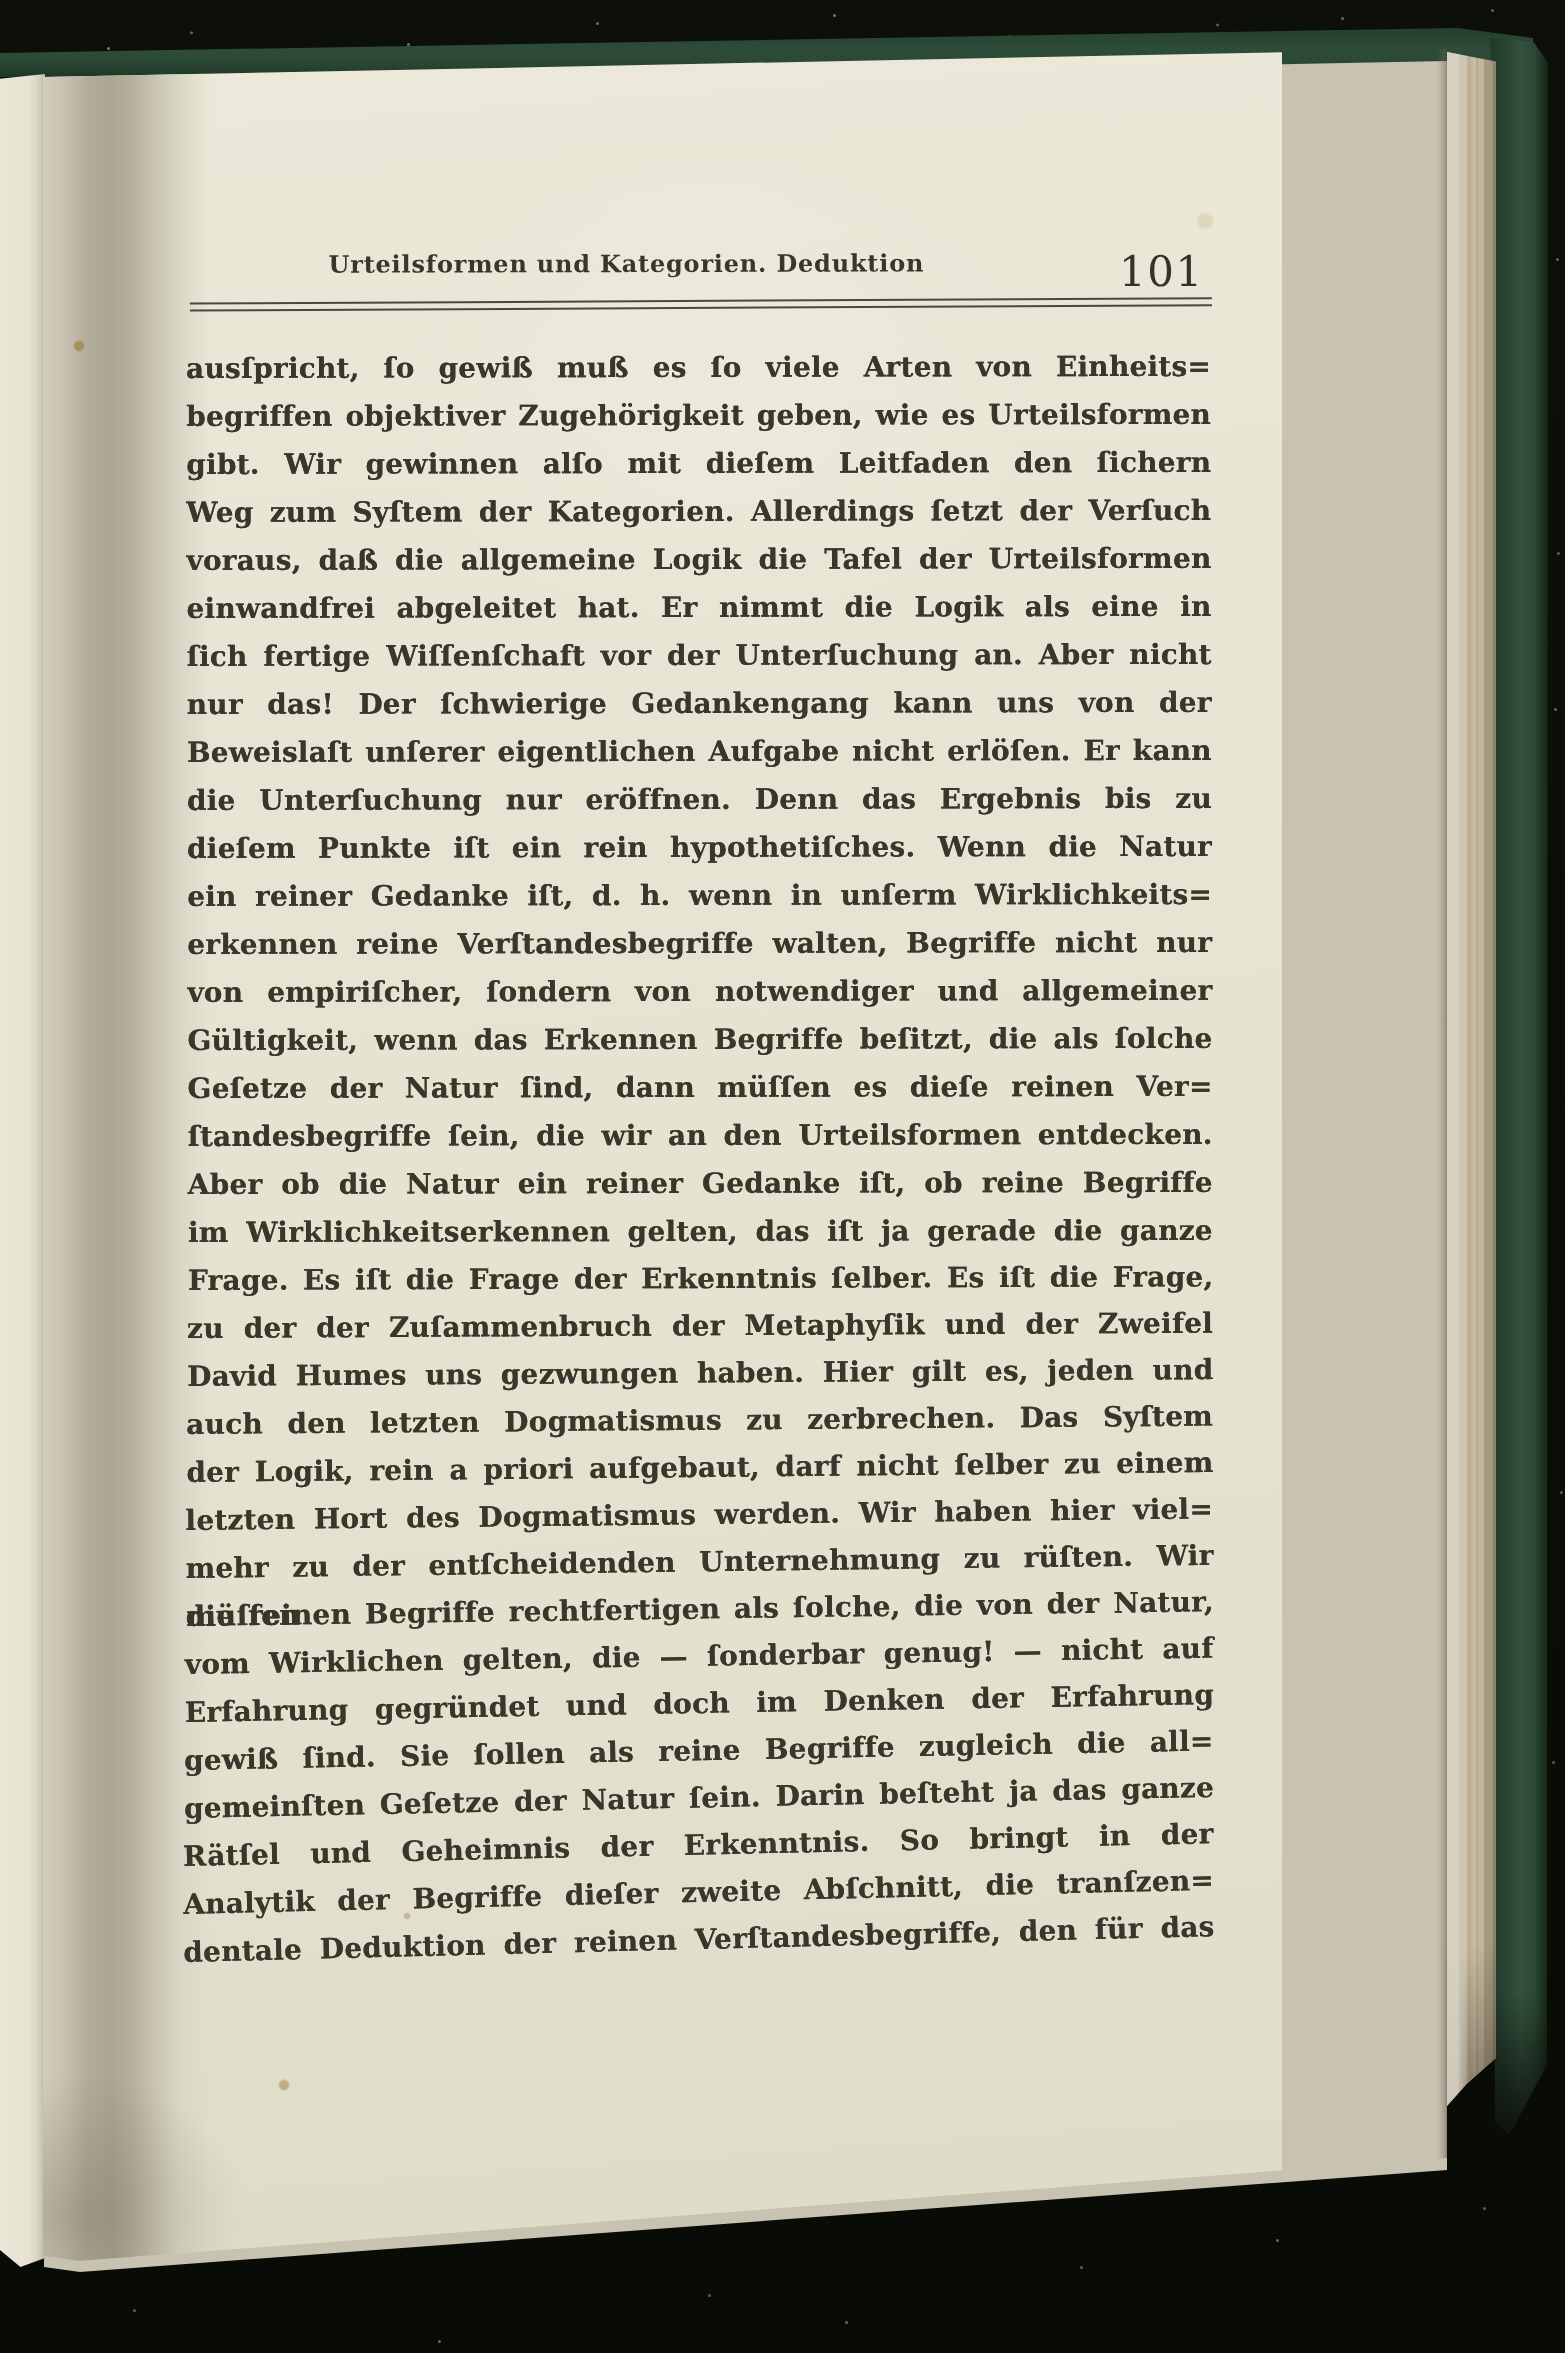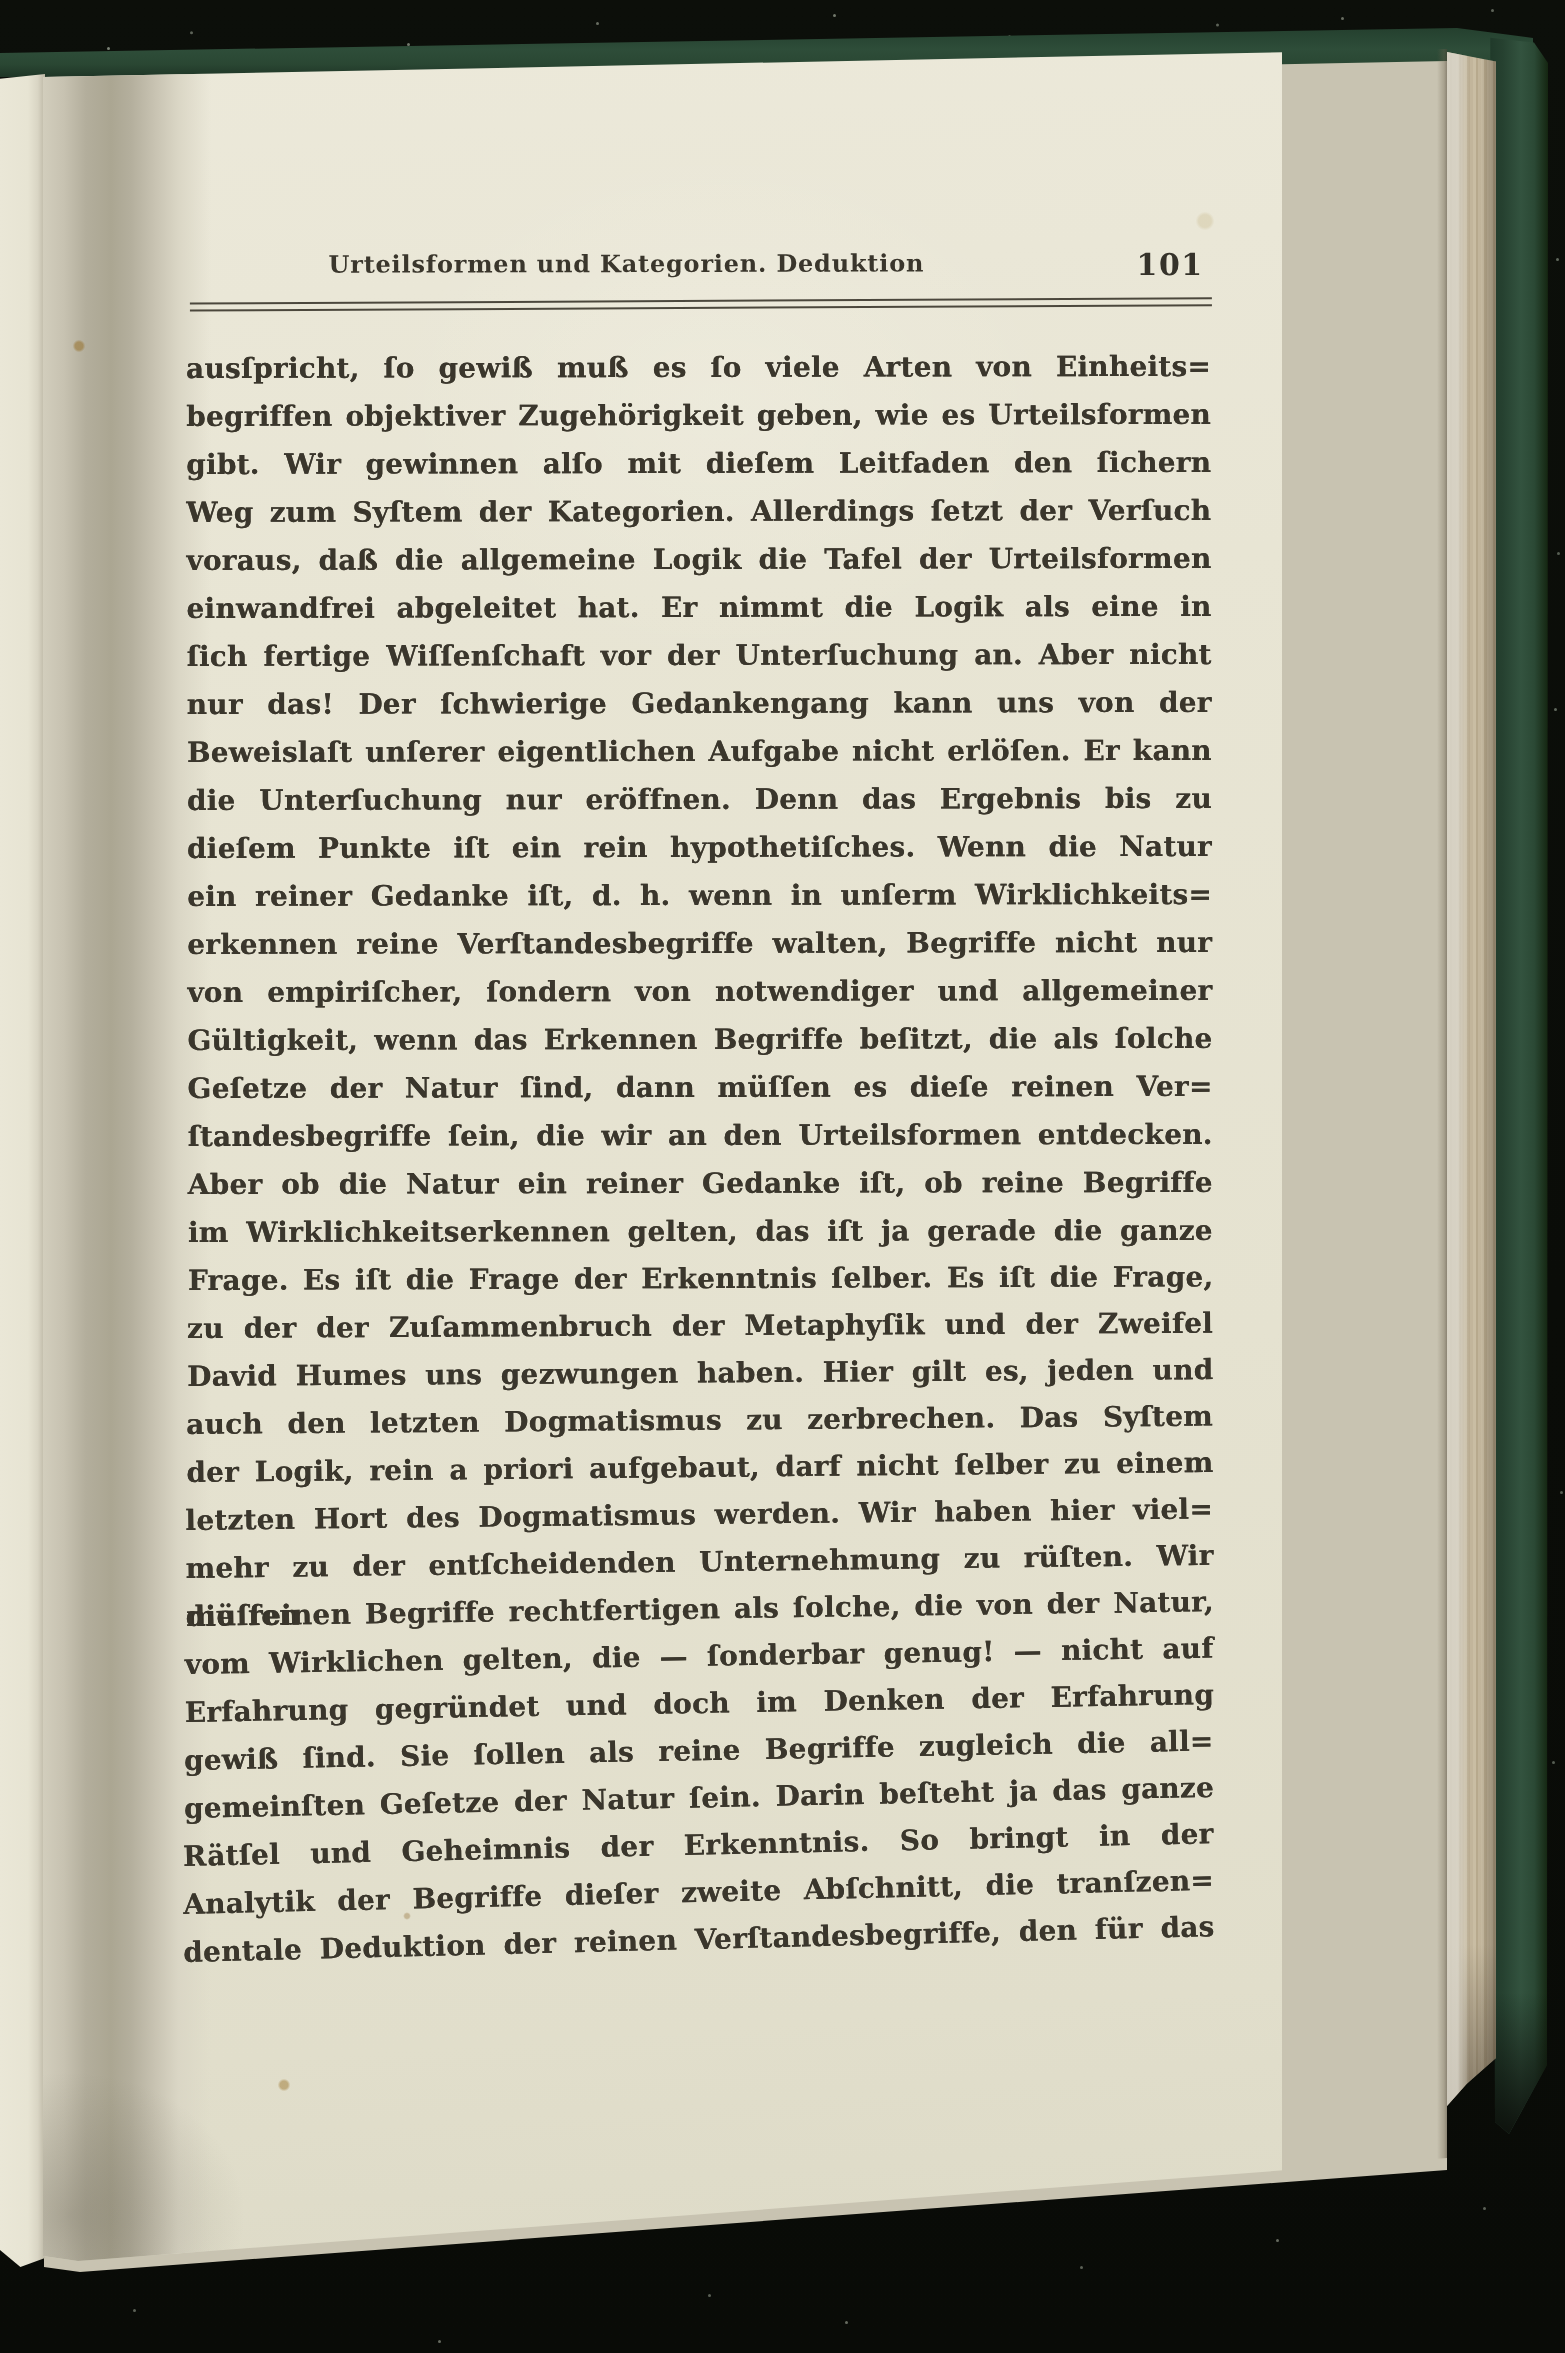--- a/index.html
+++ b/index.html
@@ -70,21 +70,21 @@
      radial-gradient(circle at 79px 346px,rgba(150,112,42,.55) 0 3.9px,rgba(150,112,42,0) 6.3px),
      radial-gradient(circle at 284px 2085px,rgba(158,122,52,.5) 0 3.9px,rgba(158,122,52,0) 6.3px),
      radial-gradient(circle at 407px 1916px,rgba(140,102,42,.35) 0 2.3px,rgba(140,102,42,0) 3.9px),
      radial-gradient(circle at 1205px 221px,rgba(195,178,128,.3) 0 6.3px,rgba(195,178,128,0) 9.4px);}
 
   
   .content{left:0;top:0;width:1566px;height:2354px;transform:rotate(-0.12deg);transform-origin:188px 344px;color:var(--ink,#3a362c);}
   .runhead{left:188px;top:250px;width:877px;text-align:center;
      font-size:24px;font-weight:bold;letter-spacing:0.8px;color:var(--ink,#3a362c);}
   .pagenum{left:1112px;top:249px;width:92px;text-align:right;
-     font-size:30px;font-weight:bold;letter-spacing:1.6px;color:#35322a;}
+     font-size:42px;font-weight:normal;letter-spacing:1.6px;color:#35322a;}
   .rule{left:190px;top:301px;width:1022px;height:8.6px;
      border-top:2.3px solid var(--rule,#4b473c);border-bottom:2.3px solid var(--rule,#4b473c);
      transform:rotate(-0.18deg);}
   .bodytext{left:186px;top:345px;width:1025px;}
   .bodytext .text-line{position:relative;display:block;height:48px;line-height:48px;
      font-size:28px;font-weight:bold;letter-spacing:0.2px;
      text-align:justify;text-align-last:justify;white-space:normal;overflow:visible;
      transform-origin:0 50%;color:var(--ink,#3a362c);
      text-shadow:0 0 0.5px rgba(45,40,30,.75);}
 </style>

